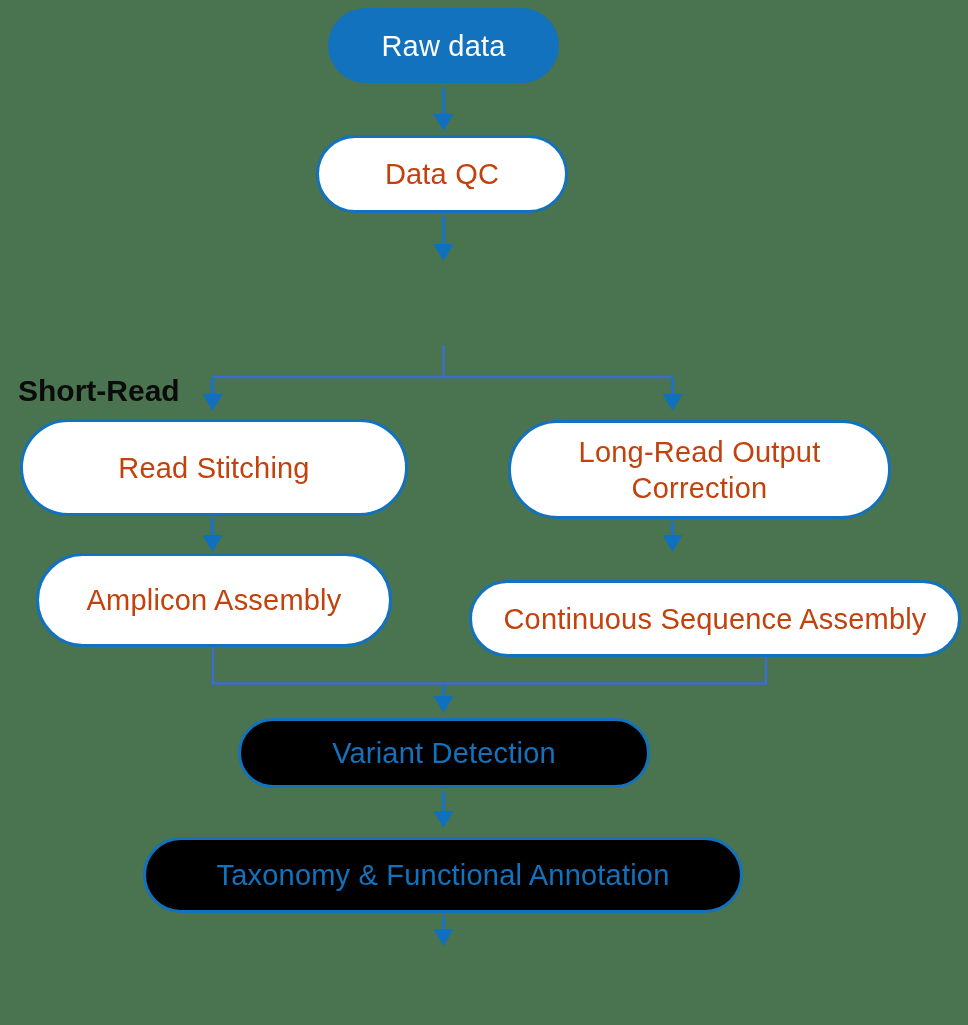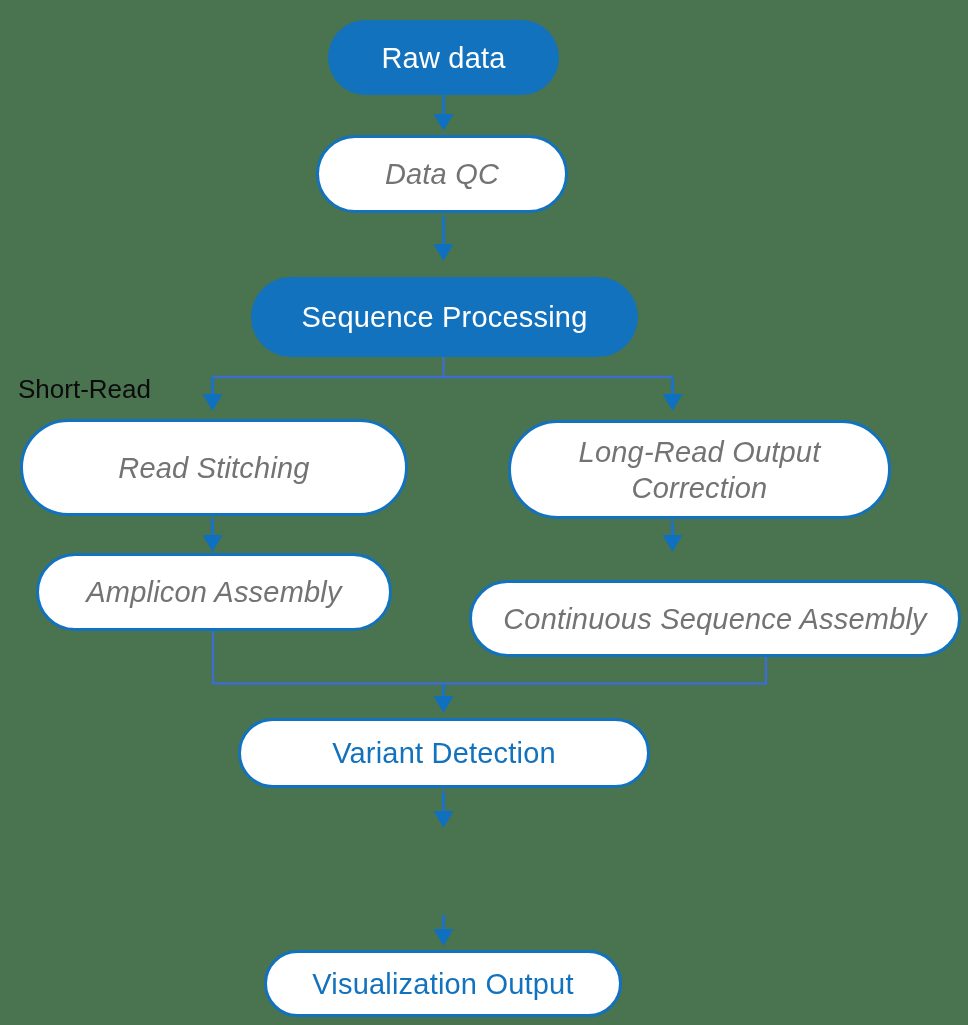--- a/index.html
+++ b/index.html
@@ -43,48 +43,46 @@
     border-radius: 999px;
     box-sizing: border-box;
     font-size: 29px;
     line-height: 36px;
     letter-spacing: 0.2px;
   }
   .pill.filled {
     background: #1272BD;
     color: #FFFFFF;
     border: none;
-    margin-top: 12px;
   }
   .pill.outline {
     background: #FFFFFF;
-    color: #737373;
+    color: #c2410c;
     border: 3px solid #1272BD;
-    font-style: italic;
   }
   .pill.gray {
-    background: #ffffff;
+    background: #000000;
     color: #1272BD;
     border: 3px solid #1272BD;
   }
   .branch-label {
     position: absolute;
     color: #0B0B0B;
-    font-size: 26px;
-    font-weight: 400;
+    font-size: 30px;
+    font-weight: 700;
     white-space: nowrap;
   }
   
   .n-raw  { left: 328px; top: 8px;   width: 231px; height: 75px; }
   .n-qc   { left: 316px; top: 135px; width: 252px; height: 78px; }
   .n-seq  { left: 251px; top: 265px; width: 387px; height: 80px; }
   .n-rs   { left: 20px;  top: 419px; width: 388px; height: 97px; justify-content: center; }
   .n-lrec { left: 508px; top: 420px; width: 383px; height: 99px; }
   .n-lrec .pill-label { display: inline-block; max-width: 310px; }
-  .n-amp  { left: 36px;  top: 553px; width: 356px; height: 78px; }
+  .n-amp  { left: 36px;  top: 553px; width: 356px; height: 94px; }
   .n-csa  { left: 469px; top: 552px; width: 492px; height: 77px; margin-top: 28px; }
   .n-vd   { left: 238px; top: 718px; width: 412px; height: 70px; }
   .n-tax  { left: 143px; top: 837px; width: 600px; height: 76px; }
   .n-viz  { left: 264px; top: 950px; width: 358px; height: 67px; }
   .label-short { left: 18px;  top: 374px; }
   .label-long  { left: 702px; top: 366px; }
 </style>
 </head>
 <body>
 
@@ -118,23 +116,20 @@
   </svg>
 
   <div class="pill filled n-raw">
     <span class="pill-label">Raw data</span>
   </div>
 
   <div class="pill outline n-qc">
     <span class="pill-label">Data QC</span>
   </div>
 
-  <div class="pill filled n-seq">
-    <span class="pill-label">Sequence Processing</span>
-  </div>
 
   <div class="branch-label label-short">Short-Read</div>
 
   <div class="pill outline n-rs">
     <span class="pill-label">Read Stitching</span>
   </div>
 
   <div class="pill outline n-lrec">
     <span class="pill-label">Long-Read Output Correction</span>
   </div>
@@ -144,18 +139,18 @@
   </div>
 
   <div class="pill outline n-csa">
     <span class="pill-label">Continuous Sequence Assembly</span>
   </div>
 
   <div class="pill gray n-vd">
     <span class="pill-label">Variant Detection</span>
   </div>
 
+  <div class="pill gray n-tax">
+    <span class="pill-label">Taxonomy &amp; Functional Annotation</span>
+  </div>
 
-  <div class="pill gray n-viz">
-    <span class="pill-label">Visualization Output</span>
-  </div>
 
 </div>
 
 </body></html>

